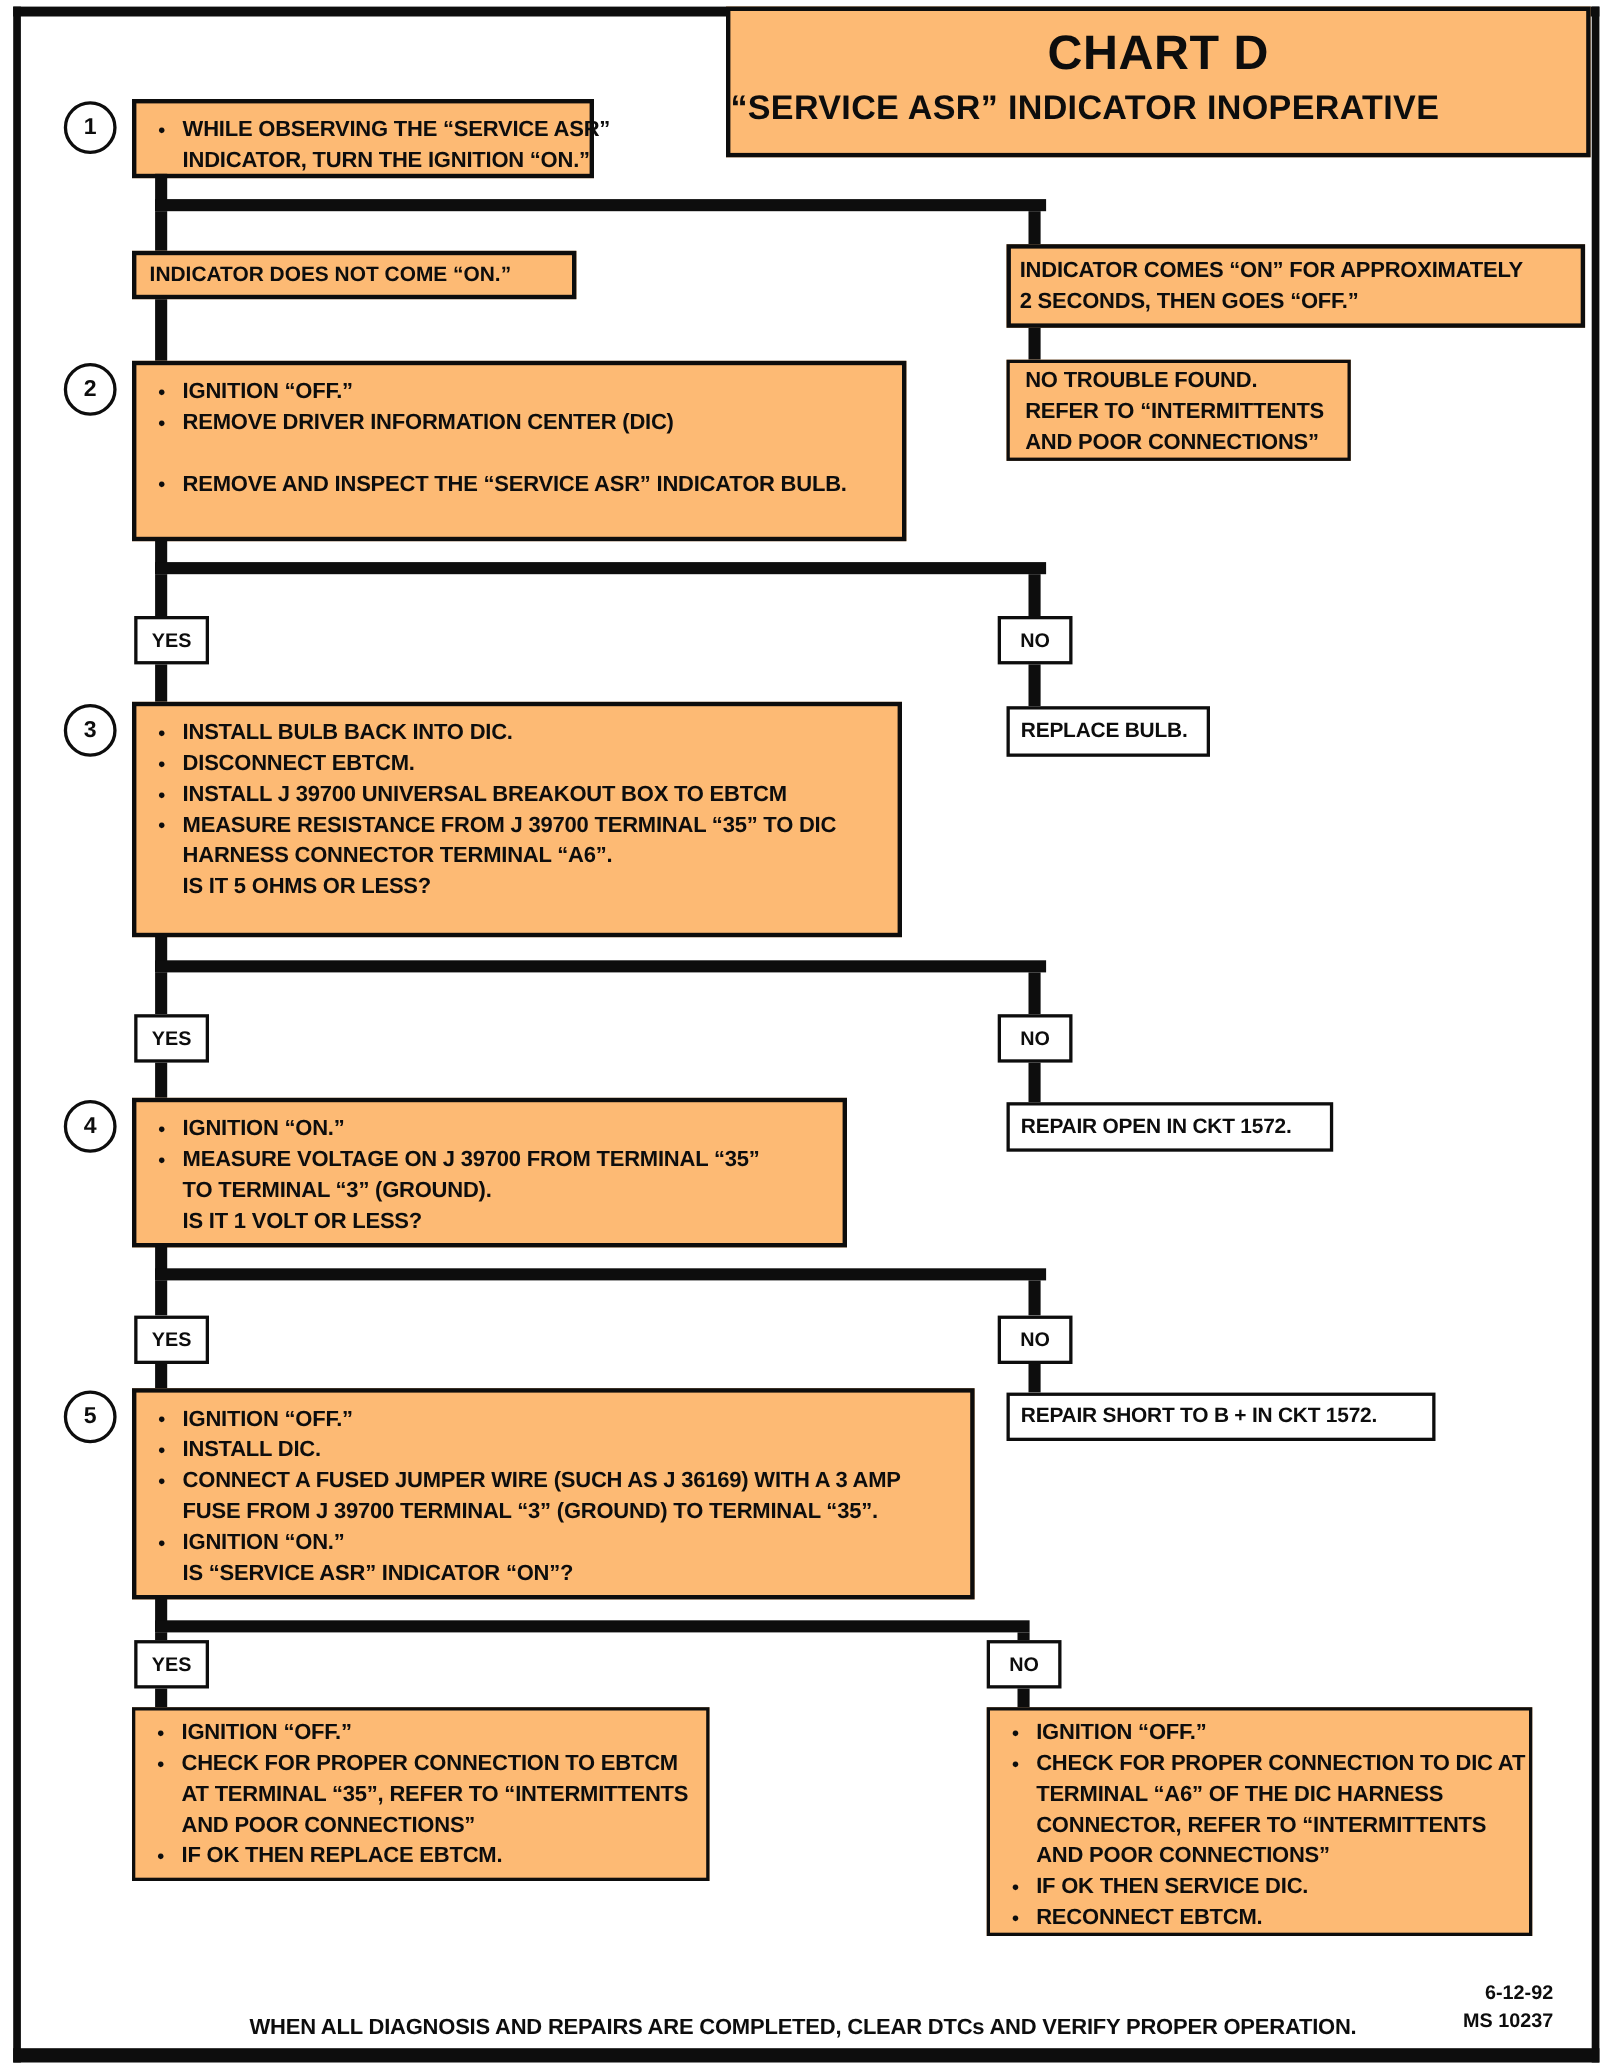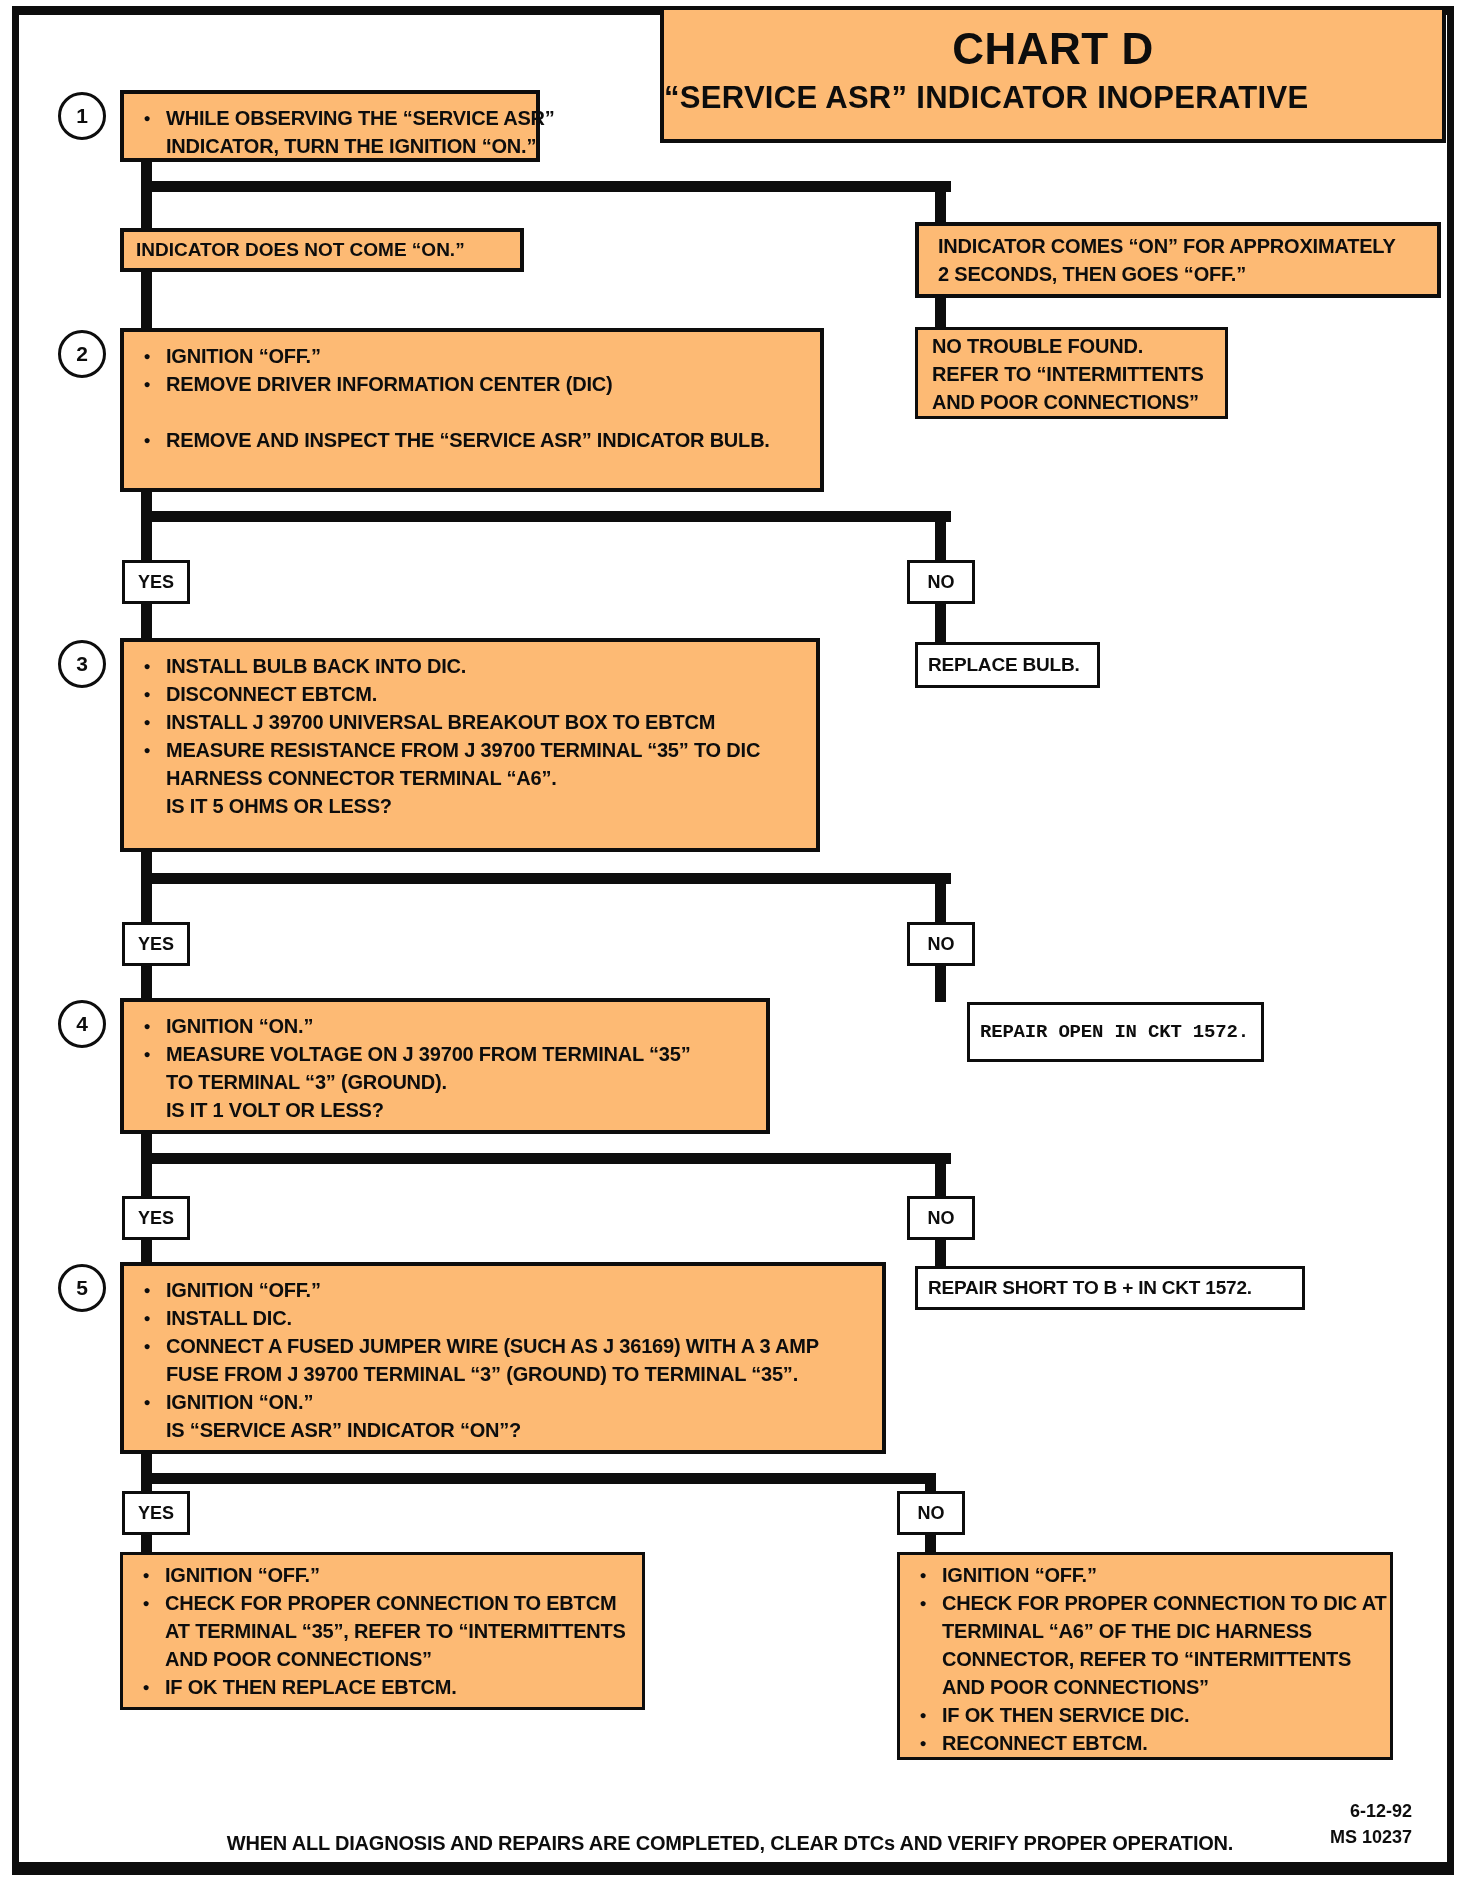--- a/index.html
+++ b/index.html
@@ -74,21 +74,21 @@
       </div>
   </div>
 
   <div class="bar" style="left:141px;top:158px;width:11px;height:34px;"></div>
   <div class="bar" style="left:141px;top:181px;width:810px;height:11px;"></div>
   <div class="bar" style="left:141px;top:192px;width:11px;height:36px;"></div>
   <div class="bar" style="left:935px;top:192px;width:11px;height:30px;"></div>
 
   <div class="box lbl" style="left:120px;top:228px;width:404px;height:44px;">INDICATOR DOES NOT COME “ON.”</div>
   <div class="box" style="left:915px;top:222px;width:526px;height:76px;">
-    <div class="items nobullets" style="padding:6px 11px;">
+    <div class="items nobullets" style="padding:6px 0;">
         <div class="row">
           <span class="txt">INDICATOR COMES “ON” FOR APPROXIMATELY</span>
         </div>
         <div class="row">
           <span class="txt">2 SECONDS, THEN GOES “OFF.”</span>
         </div>
       </div>
   </div>
 
   <div class="bar" style="left:141px;top:272px;width:11px;height:56px;"></div>
@@ -177,21 +177,21 @@
   <div class="bar" style="left:141px;top:873px;width:810px;height:11px;"></div>
   <div class="bar" style="left:141px;top:884px;width:11px;height:38px;"></div>
   <div class="bar" style="left:935px;top:884px;width:11px;height:38px;"></div>
 
   <div class="tag" style="left:122px;top:922px;width:68px;height:44px;">YES</div>
   <div class="tag" style="left:907px;top:922px;width:68px;height:44px;">NO</div>
 
   <div class="bar" style="left:141px;top:966px;width:11px;height:32px;"></div>
   <div class="bar" style="left:935px;top:966px;width:11px;height:36px;"></div>
 
-  <div class="result" style="left:967px;top:1002px;width:297px;height:60px;font-family:Liberation Mono, monospace;">REPAIR OPEN IN CKT 1572.</div>
+  <div class="result" style="left:915px;top:1002px;width:297px;height:45px;">REPAIR OPEN IN CKT 1572.</div>
 
   <div class="circle" style="left:58px;top:1000px;">4</div>
   <div class="box" style="left:120px;top:998px;width:650px;height:136px;">
     <div class="items">
         <div class="row">
           <span class="bullet">●</span>
           <span class="txt">IGNITION “ON.”</span>
         </div>
         <div class="row">
           <span class="bullet">●</span>

